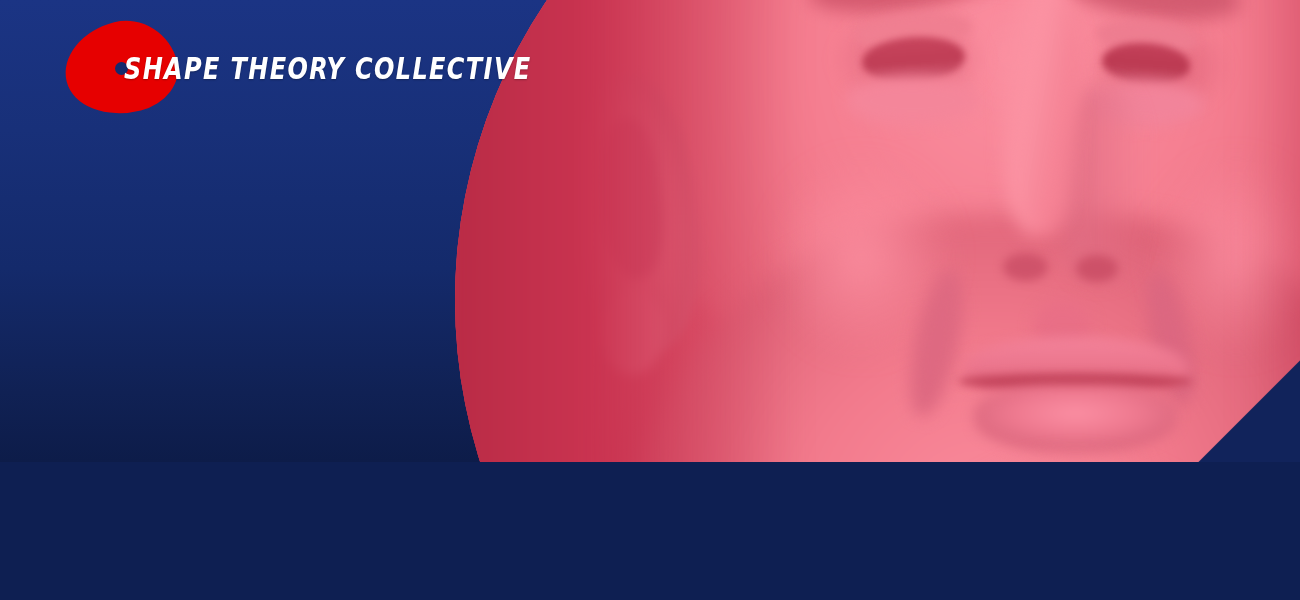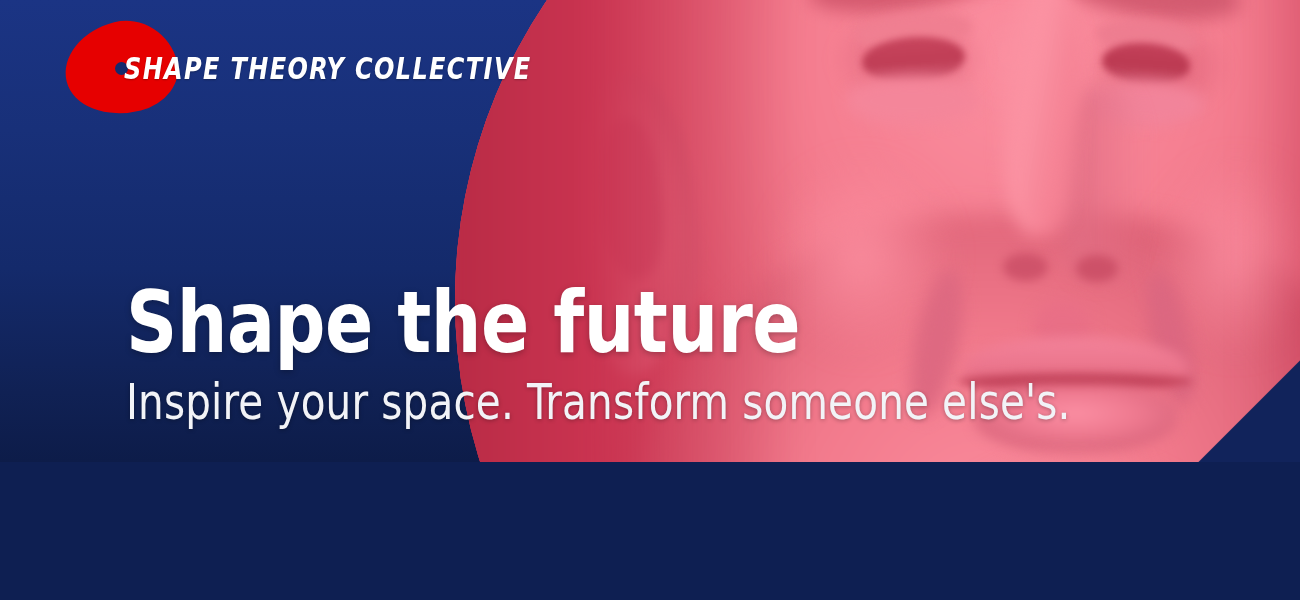--- a/index.html
+++ b/index.html
@@ -360,18 +360,14 @@
   </div>
 
   <div class="corner-wedge"></div>
 
   <div class="logo">
     <div class="logo-blob"></div>
     <div class="logo-dot"></div>
     <div class="logo-text">SHAPE THEORY COLLECTIVE</div>
   </div>
 
-  <div class="copy">
-    <div class="headline">Shape the future</div>
-    <div class="subhead">Inspire your space. Transform someone else's.</div>
-  </div>
 
 </div>
 
 </body></html>

